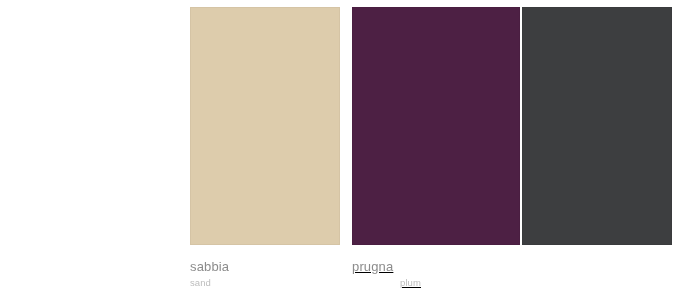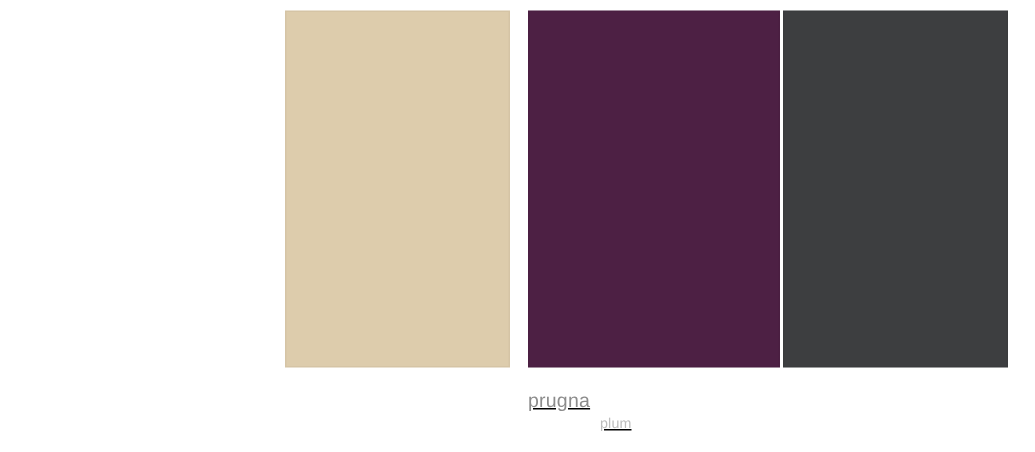--- a/index.html
+++ b/index.html
@@ -62,20 +62,22 @@
 </style>
 </head>
 <body style="background: rgb(255, 255, 255);">
 
 <div id="swatch-gallery">
 
 
   <div class="swatch-card" style="left: 190px; width: 150px;">
     <div class="swatch-chip" style="background: rgb(221, 204, 172);"></div>
     <div class="swatch-labels">
+      <div class="swatch-name" style="color: rgb(140, 140, 140);">sabbia</div>
+      <div class="swatch-translation" style="color: rgb(189, 189, 189);">sand</div>
     </div>
   </div>
 
   <div class="swatch-card" style="left: 352px; width: 168px; text-decoration: underline;">
     <div class="swatch-chip" style="background: rgb(77, 32, 68);"></div>
     <div class="swatch-labels">
       <div class="swatch-name" style="color: rgb(140, 140, 140);">prugna</div>
       <div class="swatch-translation" style="color: rgb(189, 189, 189); padding-left: 48px;">plum</div>
     </div>
   </div>

